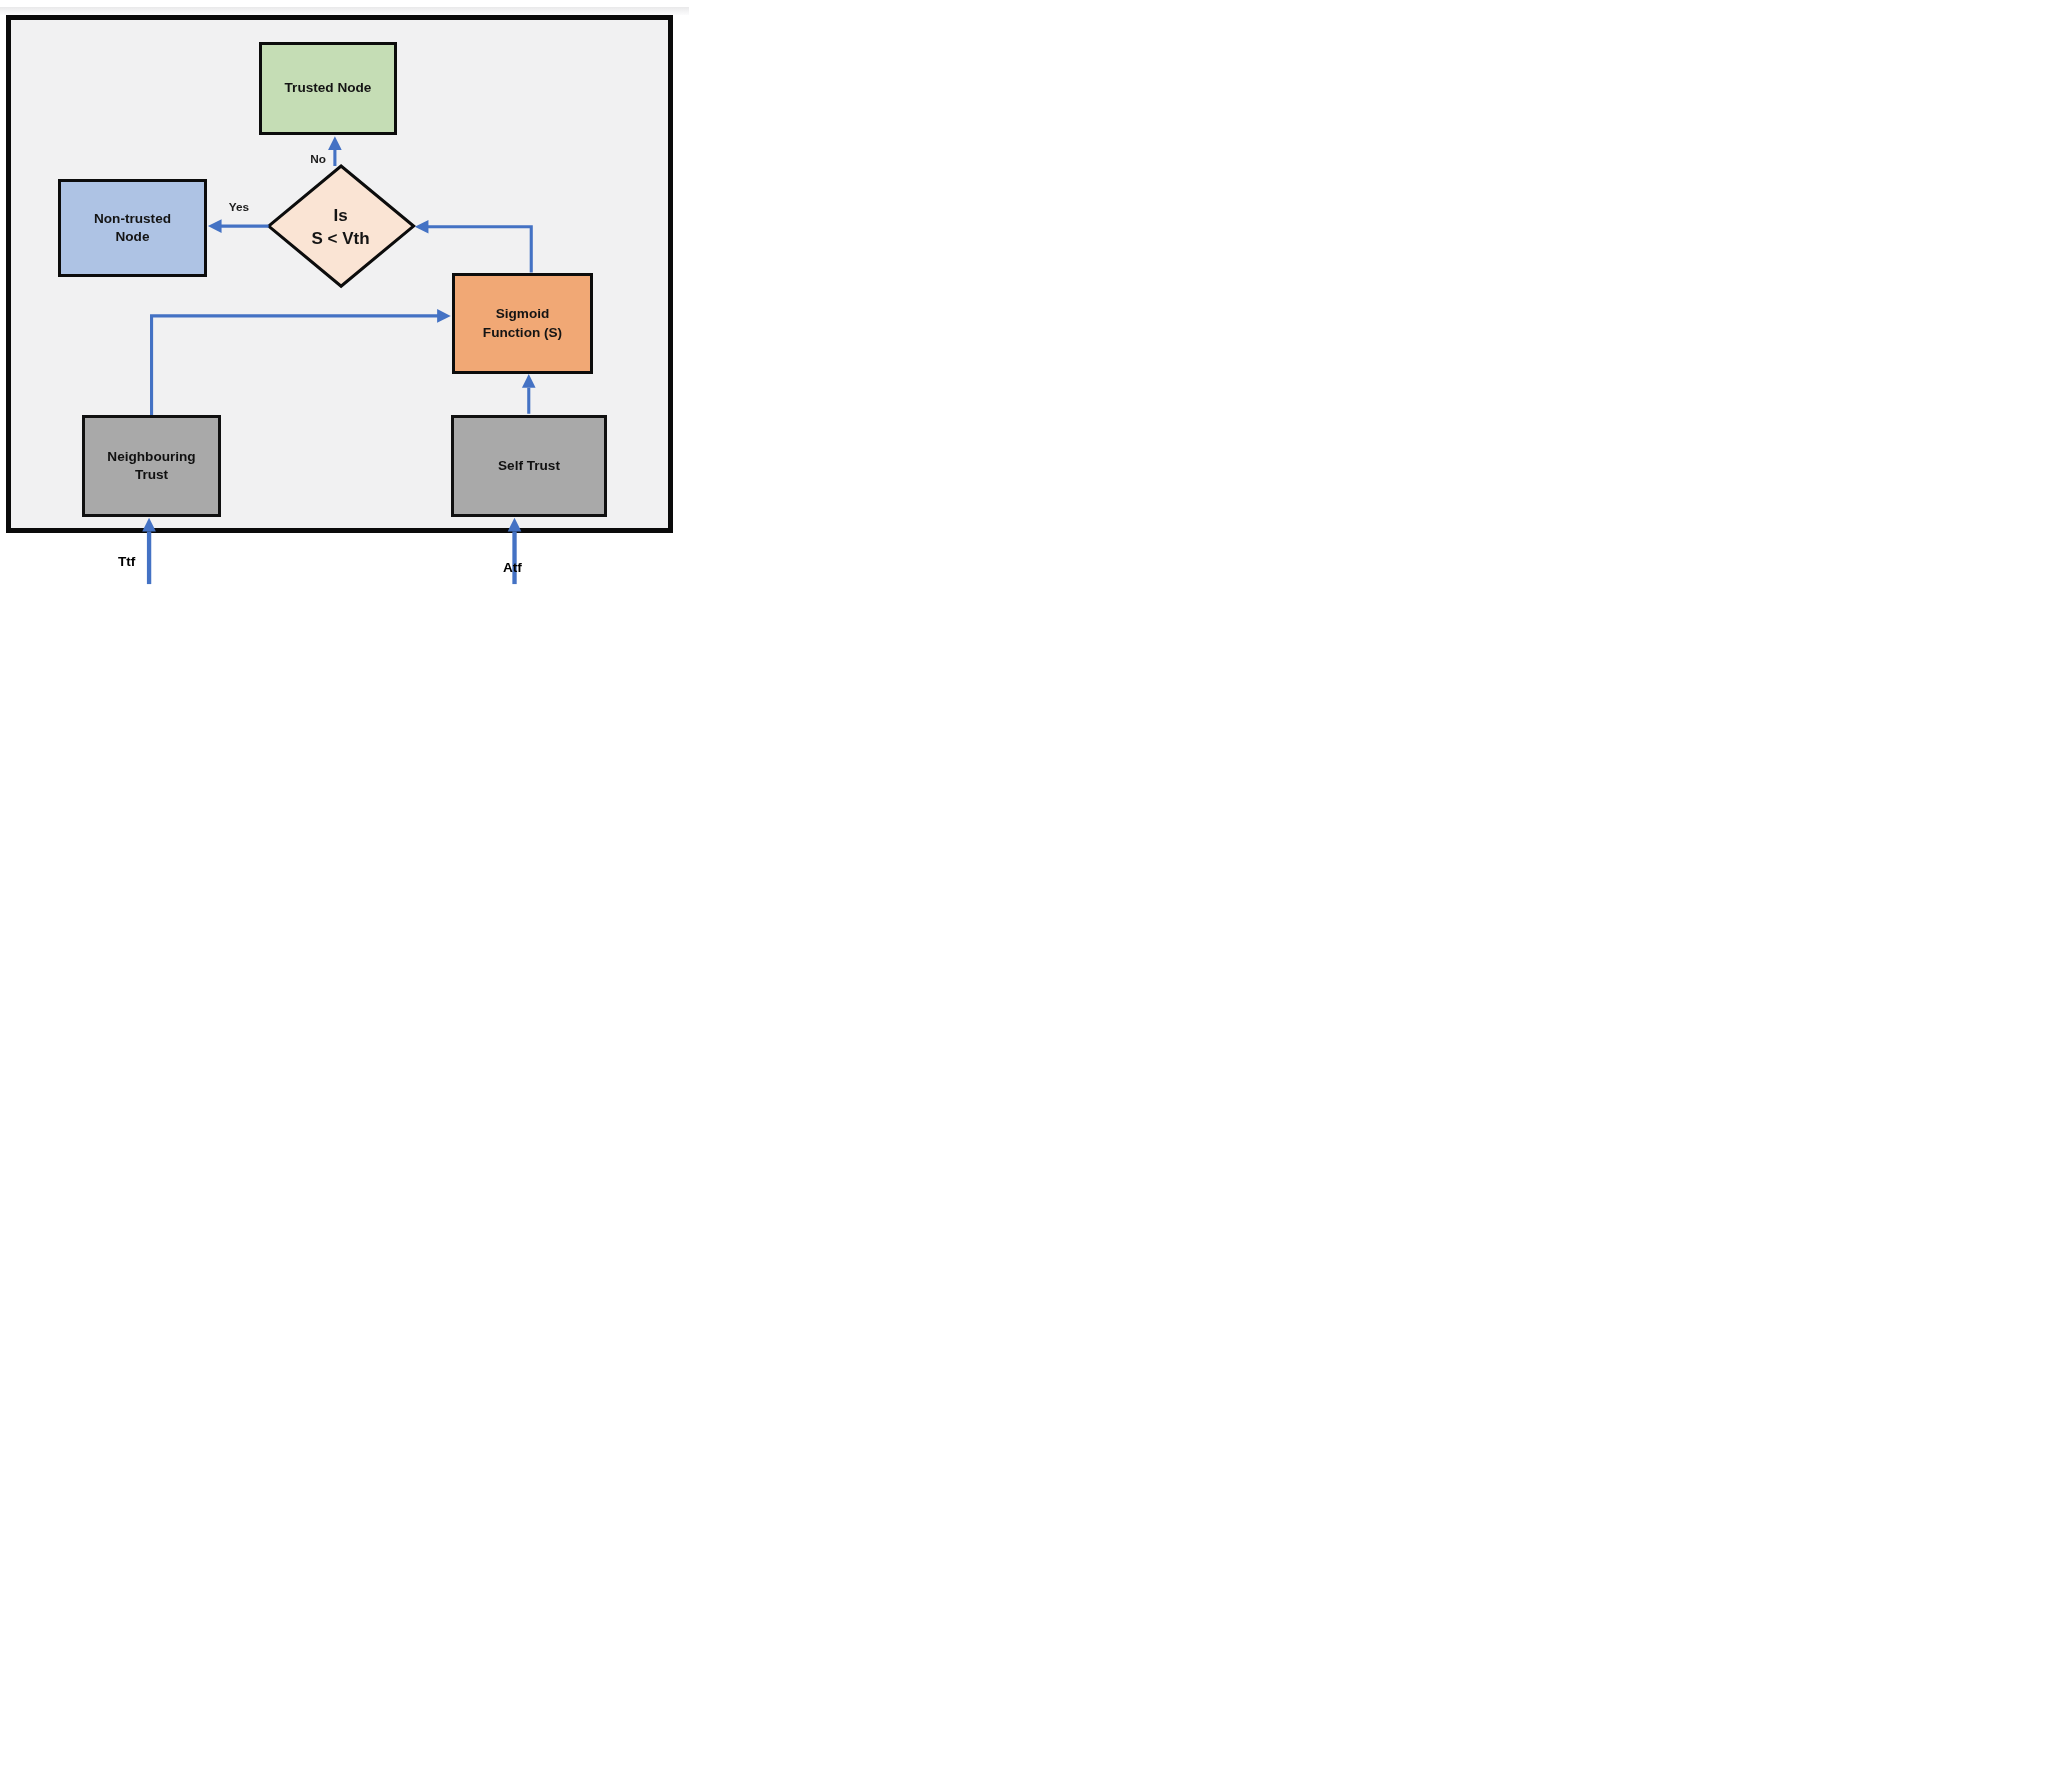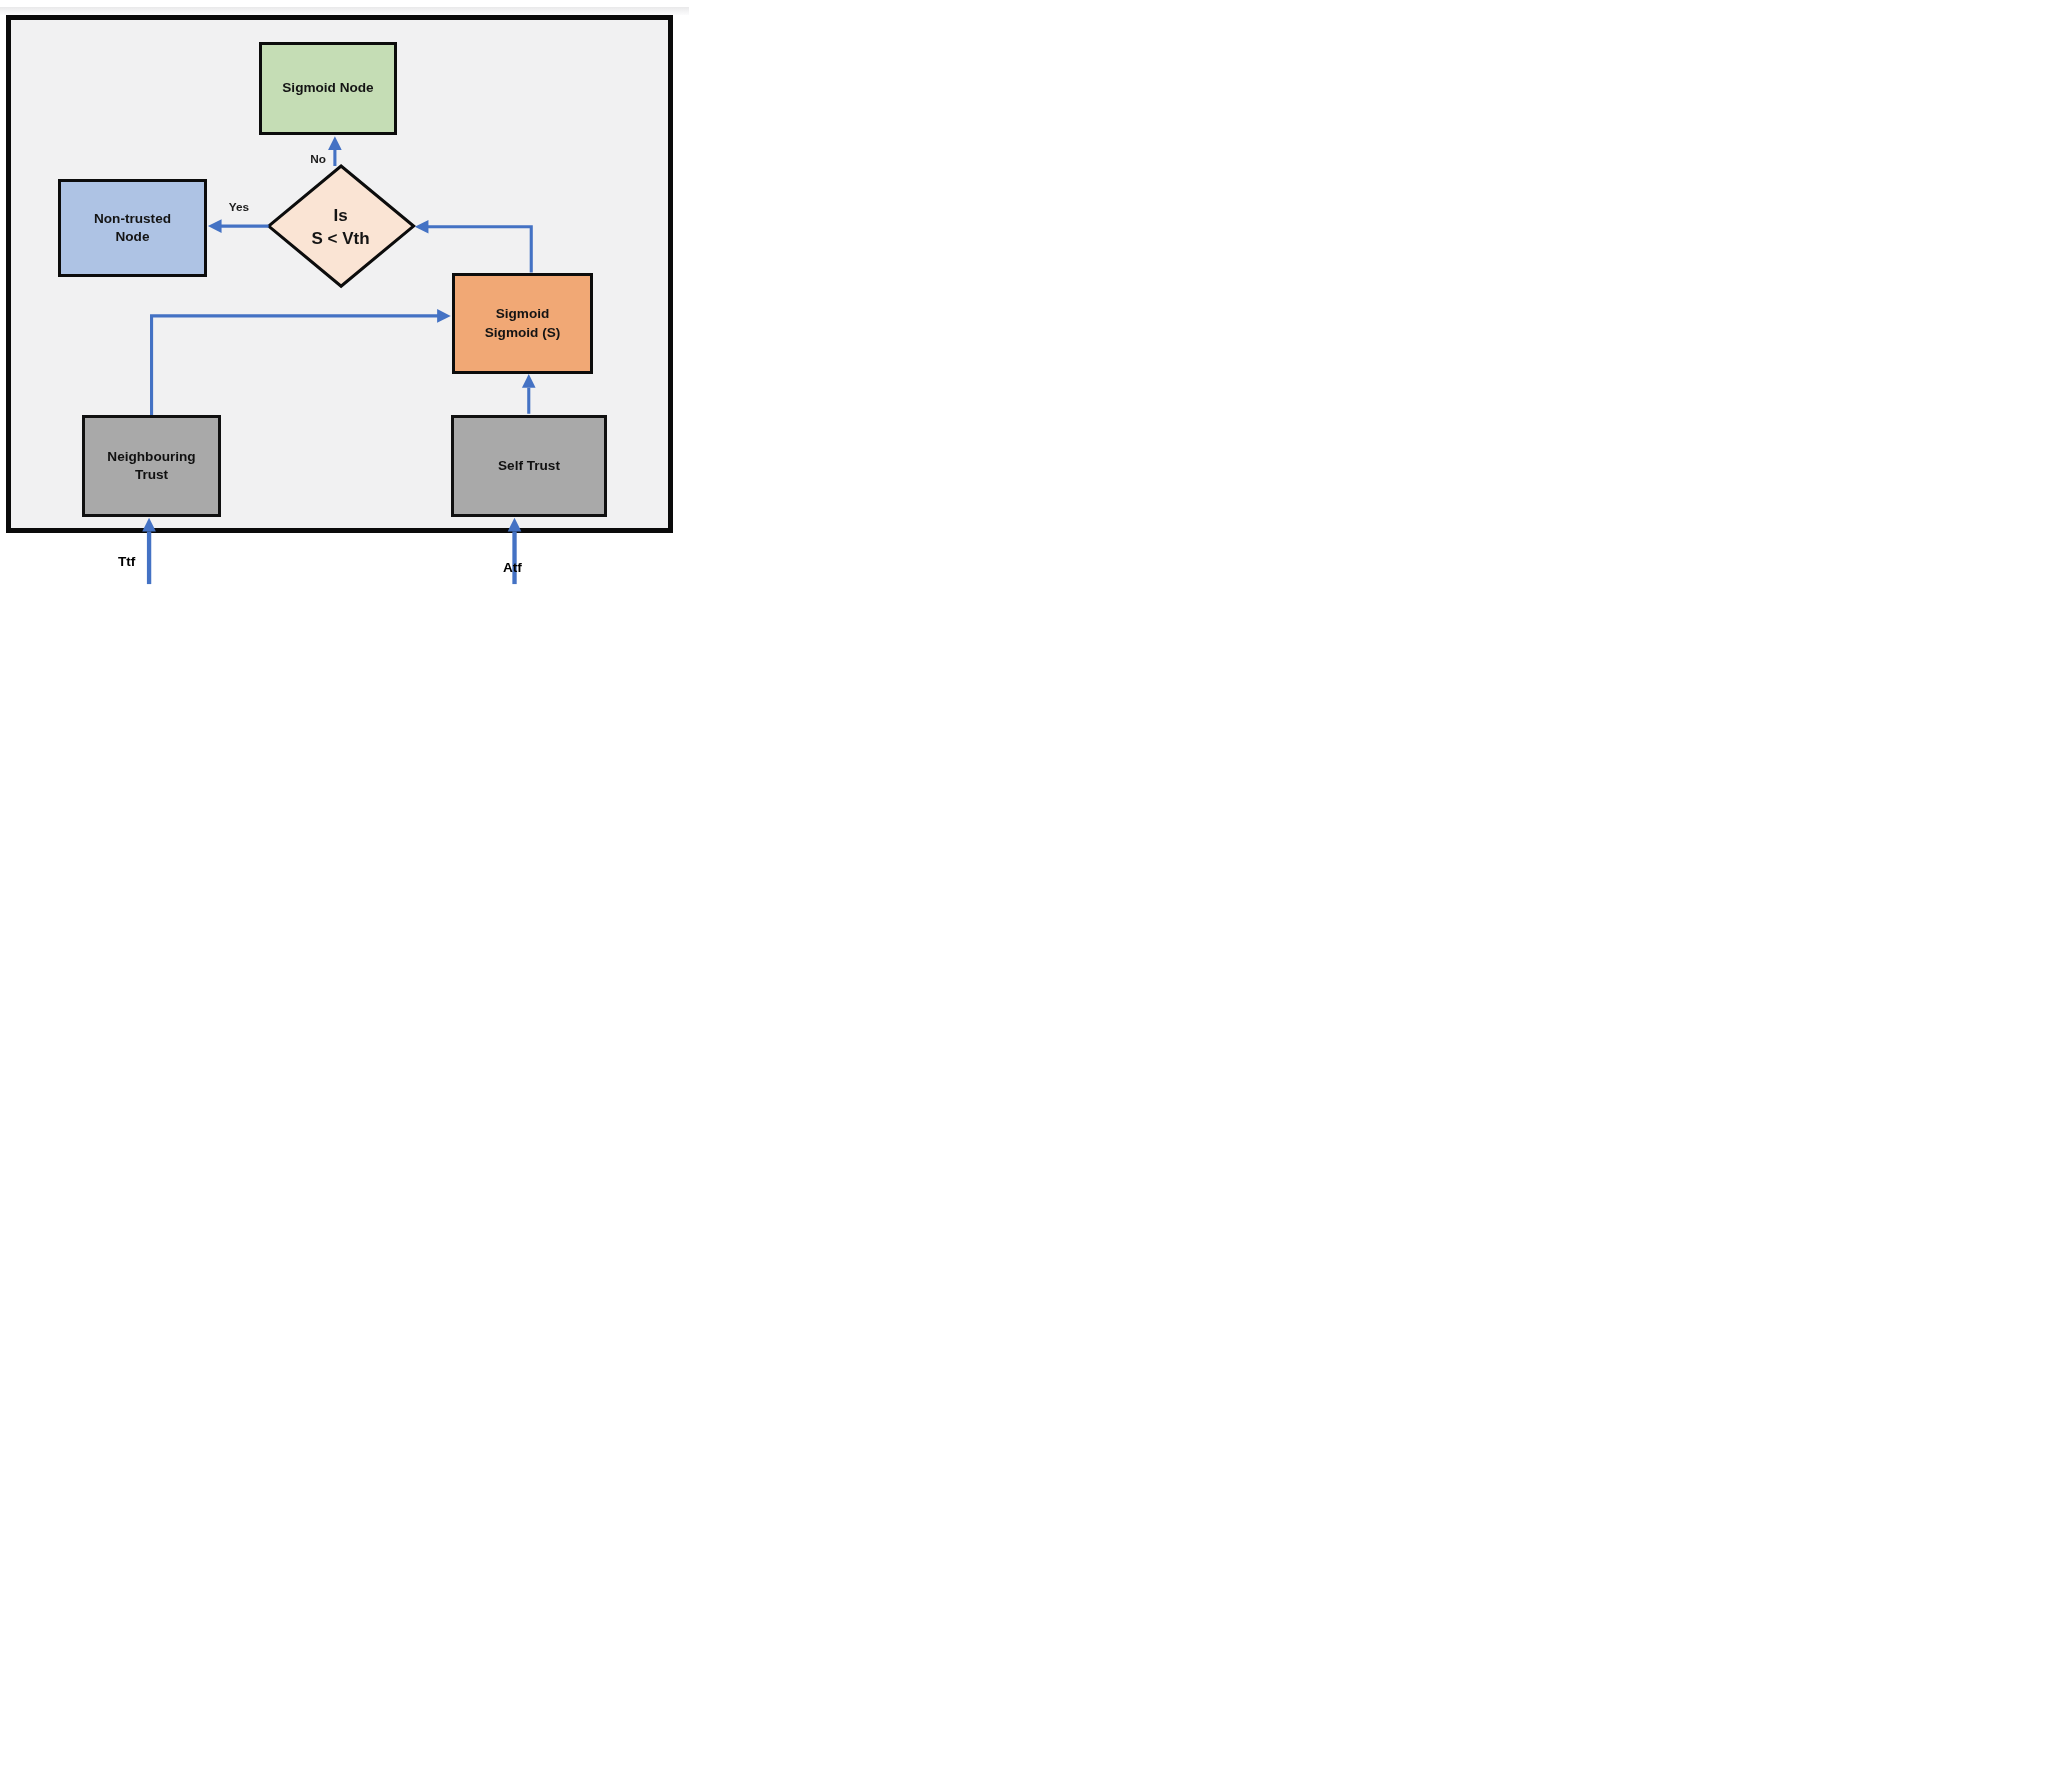--- a/index.html
+++ b/index.html
@@ -59,31 +59,31 @@
 </head>
 <body>
 
 <div class="page">
 
   <div class="top-band"></div>
 
   <div class="frame"></div>
 
   <div class="node node-trusted" style="background-color: rgb(197, 221, 181);">
-    <span>Sigmoid Node</span>
+    <span>Trusted Node</span>
   </div>
 
   <div class="node node-nontrusted" style="background-color: rgb(174, 195, 228);">
     <span>Non-trusted</span>
     <span>Node</span>
   </div>
 
   <div class="node node-sigmoid" style="background-color: rgb(241, 168, 117);">
     <span>Sigmoid</span>
-    <span>Sigmoid (S)</span>
+    <span>Function (S)</span>
   </div>
 
   <div class="node node-gray node-neighbouring" style="background-color: rgb(169, 169, 169);">
     <span>Neighbouring</span>
     <span>Trust</span>
   </div>
 
   <div class="node node-gray node-selftrust" style="background-color: rgb(169, 169, 169);">
     <span>Self Trust</span>
   </div>

